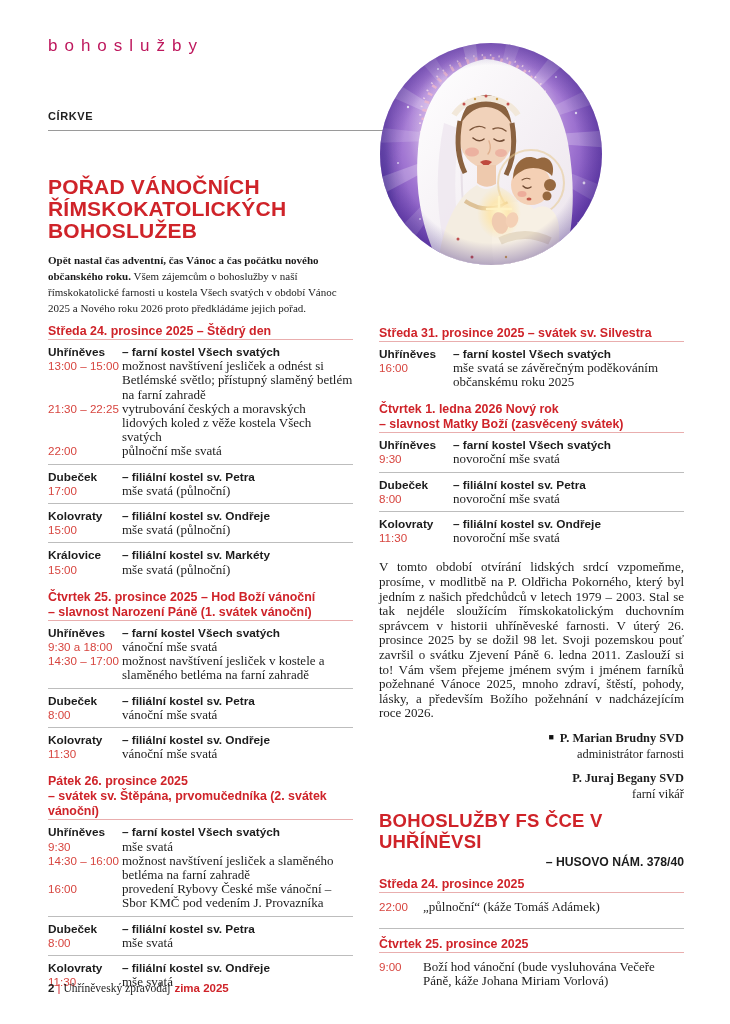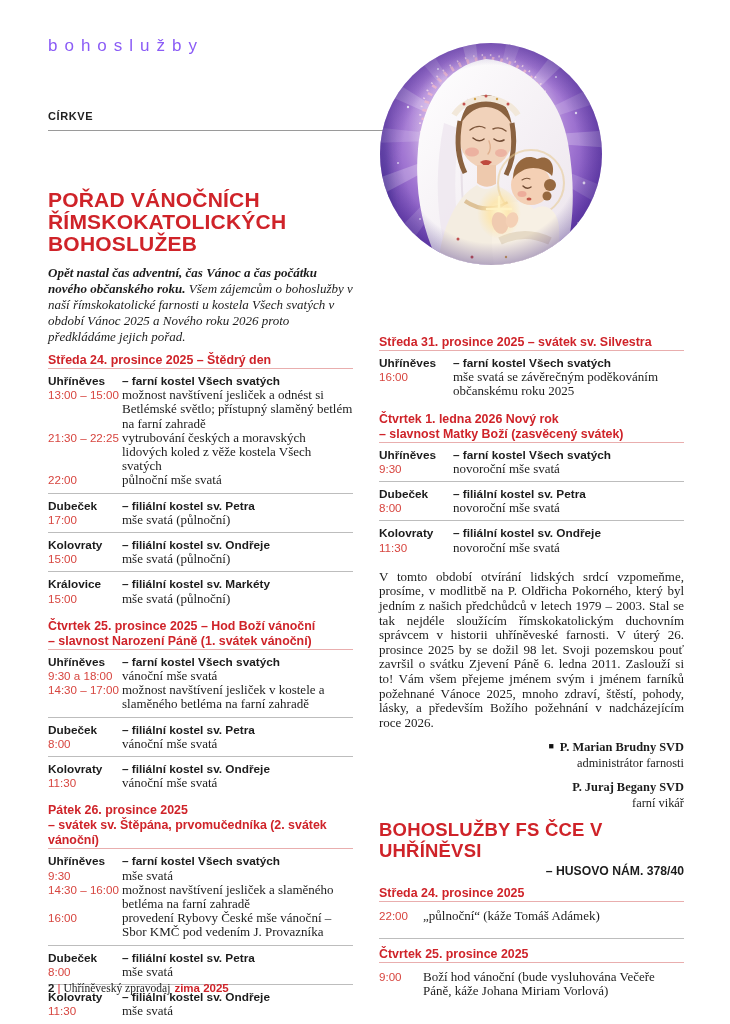--- a/index.html
+++ b/index.html
@@ -11,43 +11,43 @@
   }
   *{box-sizing:border-box;}
   html,body{margin:0;padding:0;}
   body{
     width:730px;height:1024px;background:#ffffff;position:relative;overflow:hidden;
     font-family:"Liberation Sans",sans-serif;color:var(--ink);
     -webkit-font-smoothing:antialiased;
   }
   .kicker{
     position:absolute;left:48px;top:36px;
-    font-size:17px;letter-spacing:7px;color:#8b5cf6;
+    font-size:17px;letter-spacing:7px;color:#be185d;
   }
   .rubric{
     position:absolute;left:48px;top:110px;width:347px;
     font-size:11px;font-weight:bold;letter-spacing:.6px;color:#222;
     padding-bottom:8px;border-bottom:1px solid #9a9a9a;
   }
   .photo{
     position:absolute;left:380px;top:43px;width:222px;height:222px;
     border-radius:50%;overflow:hidden;
   }
   .columns{
-    position:absolute;left:48px;top:187px;display:flex;gap:26px;
+    position:absolute;left:48px;top:174px;display:flex;gap:26px;align-items:flex-end;
   }
   .col{width:305px;flex:0 0 305px;}
   .title{
     margin:2px 0 10px;color:var(--red);
     font-size:21px;line-height:22px;font-weight:bold;letter-spacing:.2px;
   }
   .title span{display:block;}
   .intro{
     margin:0 0 4px;font-family:"Liberation Serif",serif;
-    font-size:13px;line-height:16px;font-style:italic;
+    font-size:11px;line-height:16px;
   }
   .sched-section{margin-top:8px;}
   .sdate{
     margin:0;color:var(--red);font-size:12.4px;font-weight:bold;line-height:15px;
     padding-bottom:0;border-bottom:1px solid var(--pink-rule);
   }
   .sdate span{display:block;}
   .entry{
     display:grid;grid-template-columns:74px 1fr;
     padding:5px 0 5px;line-height:14.2px;

